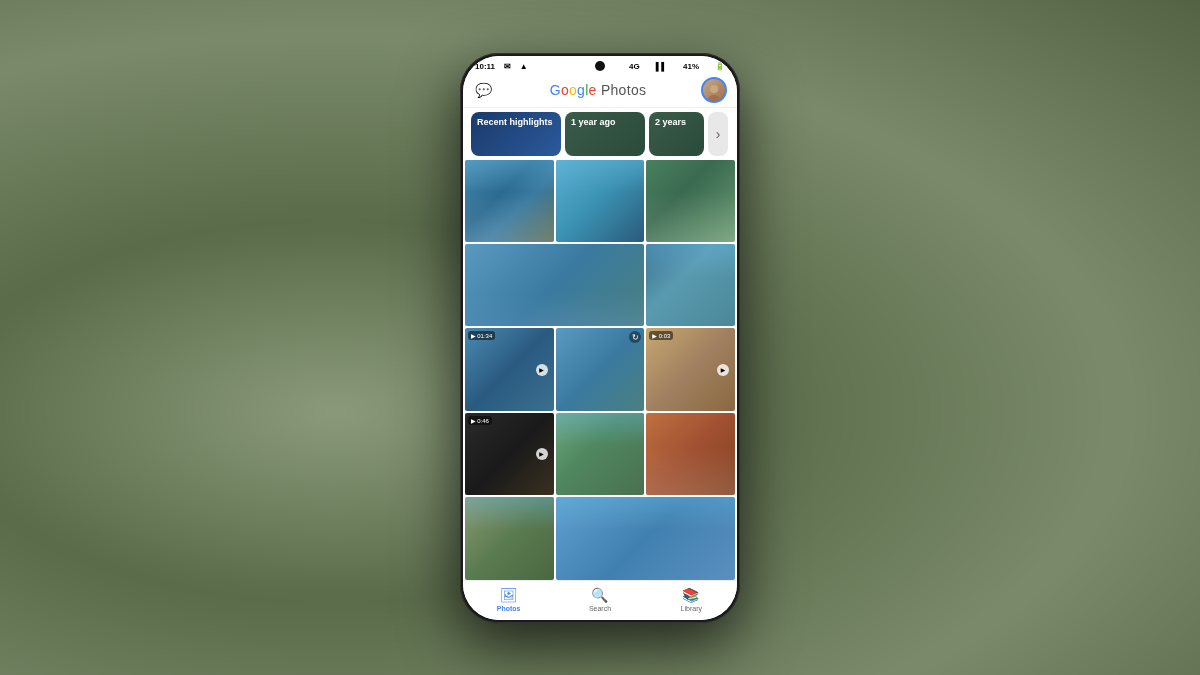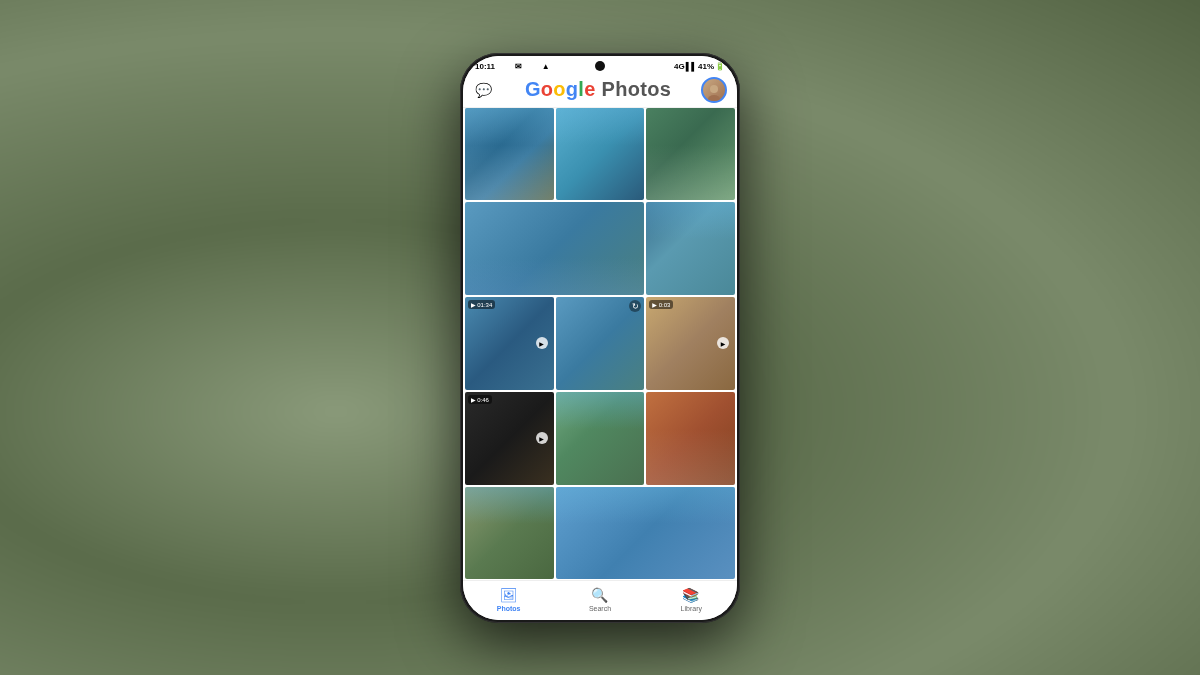--- a/index.html
+++ b/index.html
@@ -58,22 +58,22 @@
       padding: 6px 12px 2px;
       display: flex;
       align-items: center;
       justify-content: space-between;
       font-size: 8px;
       font-weight: 600;
       color: #000;
       flex-shrink: 0;
     }
 
-    .status-left { display: flex; align-items: flex-end; gap: 20px; }
-    .status-right { display: flex; gap: 1px; }
+    .status-left { display: flex; align-items: flex-end; gap: 9px; }
+    .status-right { display: flex; gap: 16px; }
     .camera-hole {
       width: 10px;
       height: 10px;
       background: #111;
       border-radius: 50%;
       position: absolute;
       left: 50%;
       transform: translateX(-50%);
       top: 8px;
     }
@@ -93,23 +93,23 @@
       width: 22px;
       height: 22px;
       display: flex;
       align-items: center;
       justify-content: center;
       color: #666;
       font-size: 14px;
     }
 
     .app-title {
-      font-size: 20px;
+      font-size: 14px;
       color: #555;
-      font-weight: 700;
+      font-weight: 400;
       letter-spacing: 0.3px;
       text-align: right;
     }
     .app-title span.g { color: #4285F4; }
     .app-title span.o1 { color: #EA4335; }
     .app-title span.o2 { color: #FBBC05; }
     .app-title span.g2 { color: #4285F4; }
     .app-title span.l { color: #34A853; }
     .app-title span.e { color: #EA4335; }
     .app-title span.rest { color: #555; }
@@ -365,20 +365,32 @@
           <span class="g">G</span><span class="o1">o</span><span class="o2">o</span><span class="g2">g</span><span class="l">l</span><span class="e">e</span><span class="rest"> Photos</span>
         </div>
         <div class="avatar">
           <svg width="20" height="20" viewBox="0 0 20 20">
             <circle cx="10" cy="8" r="4" fill="#c8a882"></circle>
             <ellipse cx="10" cy="18" rx="6" ry="4" fill="#a07050"></ellipse>
           </svg>
         </div>
       </div>
 
+      <div class="memories-strip">
+        <div class="memory-card active">
+          <div class="memory-card-text">Recent highlights</div>
+        </div>
+        <div class="memory-card normal">
+          <div class="memory-card-text">1 year ago</div>
+        </div>
+        <div class="memory-card normal" style="width:55px">
+          <div class="memory-card-text">2 years</div>
+        </div>
+        <div class="memory-card-more">›</div>
+      </div>
 
 
       <div class="photo-grid">
 
         <div class="photo-row">
           <div class="photo-cell photo-c1">
             <div class="sky-overlay"></div>
             <div class="arch-overlay"></div>
           </div>
           <div class="photo-cell photo-c2">

